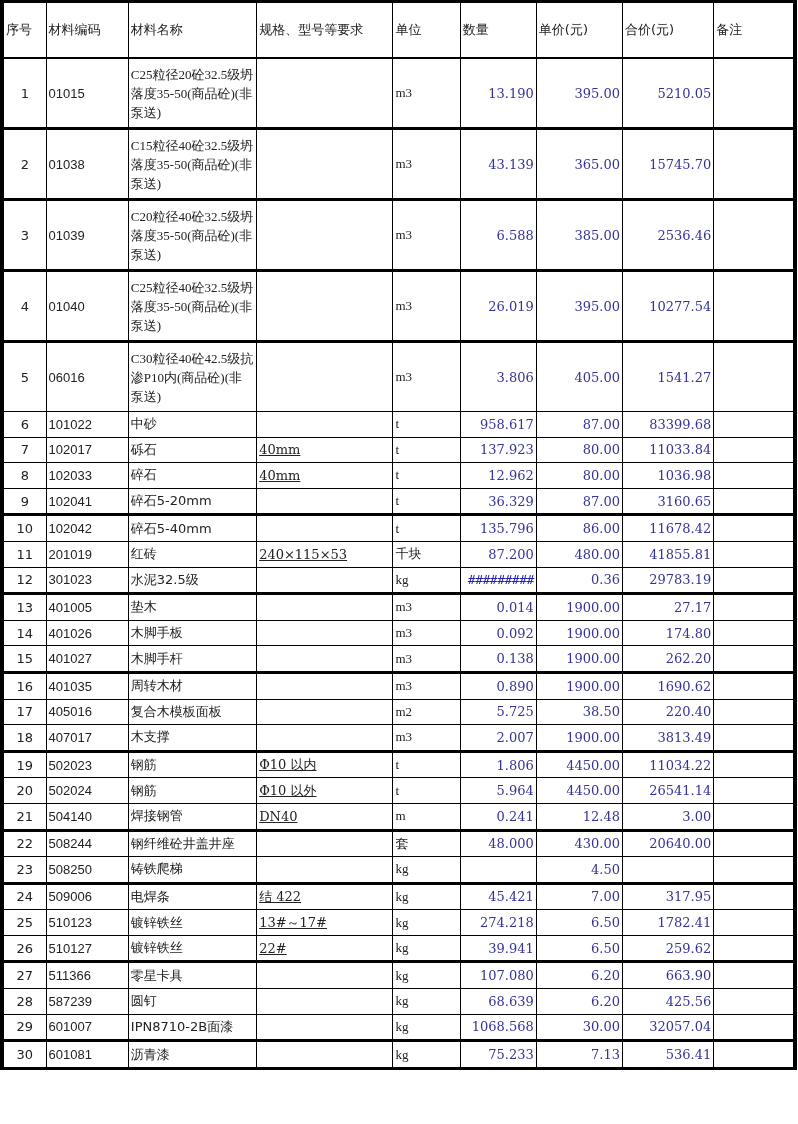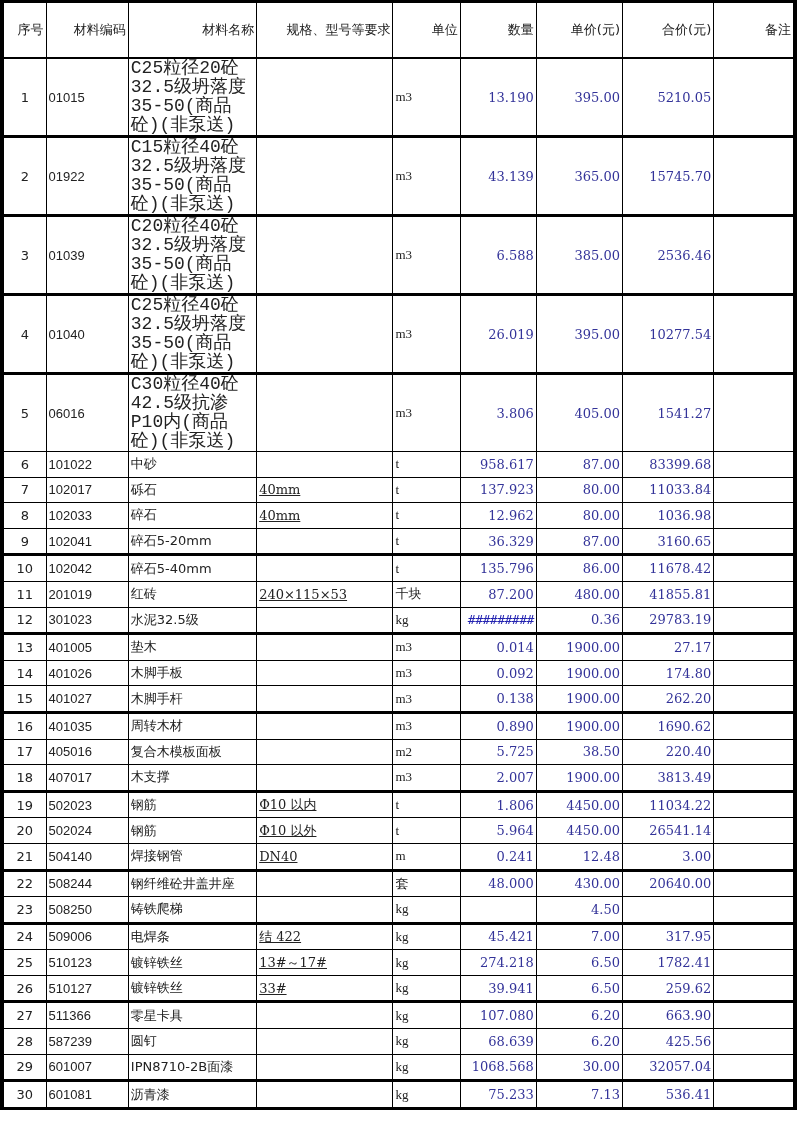--- a/index.html
+++ b/index.html
@@ -16,26 +16,26 @@
     color:#222;
   }
   table.sheet td, table.sheet th {
     border:1px solid #000;
     padding:0 2px;
     font-size:13px;
     overflow:hidden;
     white-space:nowrap;
     font-weight:normal;
   }
-  th { text-align:right; font-size:14px; height:54px; }
+  th { text-align:left; font-size:14px; height:54px; }
   tr.head th { border-bottom:2px solid #000; }
   td.seq { text-align:center; }
   td.code { text-align:left; font-family:"Liberation Sans", sans-serif; }
   td.name { text-align:left; }
-  td.name.wrap { white-space:normal; line-height:19px; font-family:Liberation Mono, monospace; font-size:18px; }
+  td.name.wrap { white-space:normal; line-height:19px; font-family:Liberation Serif, serif; font-size:13px; }
   td.spec { text-align:left; font-family:"DejaVu Serif", serif;text-decoration:underline; }
   td.unit { text-align:left; font-family:Liberation Serif, serif; }
   td.num { text-align:right; color:#333399; font-family:"DejaVu Serif", serif; font-size:13px; }
   td.hash { text-align:right; color:#2323b0; font-weight:bold; letter-spacing:-0.5px; font-family:"DejaVu Sans Mono", monospace; font-size:12px; }
   tr.tall td { height:68px; }
   tr.short td { height:24.6px; }
   tr.last td { height:46px; }
   tr.thick td { border-bottom:3px solid #000; }
 </style>
 </head>
@@ -73,21 +73,21 @@
         <td class="name wrap">C25粒径20砼32.5级坍落度35-50(商品砼)(非泵送)</td>
         <td class="spec"></td>
         <td class="unit">m3</td>
         <td class="num">13.190</td>
         <td class="num">395.00</td>
         <td class="num">5210.05</td>
         <td class="note"></td>
       </tr>
       <tr class="tall thick">
         <td class="seq">2</td>
-        <td class="code">01922</td>
+        <td class="code">01038</td>
         <td class="name wrap">C15粒径40砼32.5级坍落度35-50(商品砼)(非泵送)</td>
         <td class="spec"></td>
         <td class="unit">m3</td>
         <td class="num">43.139</td>
         <td class="num">365.00</td>
         <td class="num">15745.70</td>
         <td class="note"></td>
       </tr>
       <tr class="tall thick">
         <td class="seq">3</td>
@@ -339,21 +339,21 @@
         <td class="unit">kg</td>
         <td class="num">274.218</td>
         <td class="num">6.50</td>
         <td class="num">1782.41</td>
         <td class="note"></td>
       </tr>
       <tr class="short thick">
         <td class="seq">26</td>
         <td class="code">510127</td>
         <td class="name">镀锌铁丝</td>
-        <td class="spec">33#</td>
+        <td class="spec">22#</td>
         <td class="unit">kg</td>
         <td class="num">39.941</td>
         <td class="num">6.50</td>
         <td class="num">259.62</td>
         <td class="note"></td>
       </tr>
       <tr class="short">
         <td class="seq">27</td>
         <td class="code">511366</td>
         <td class="name">零星卡具</td>

